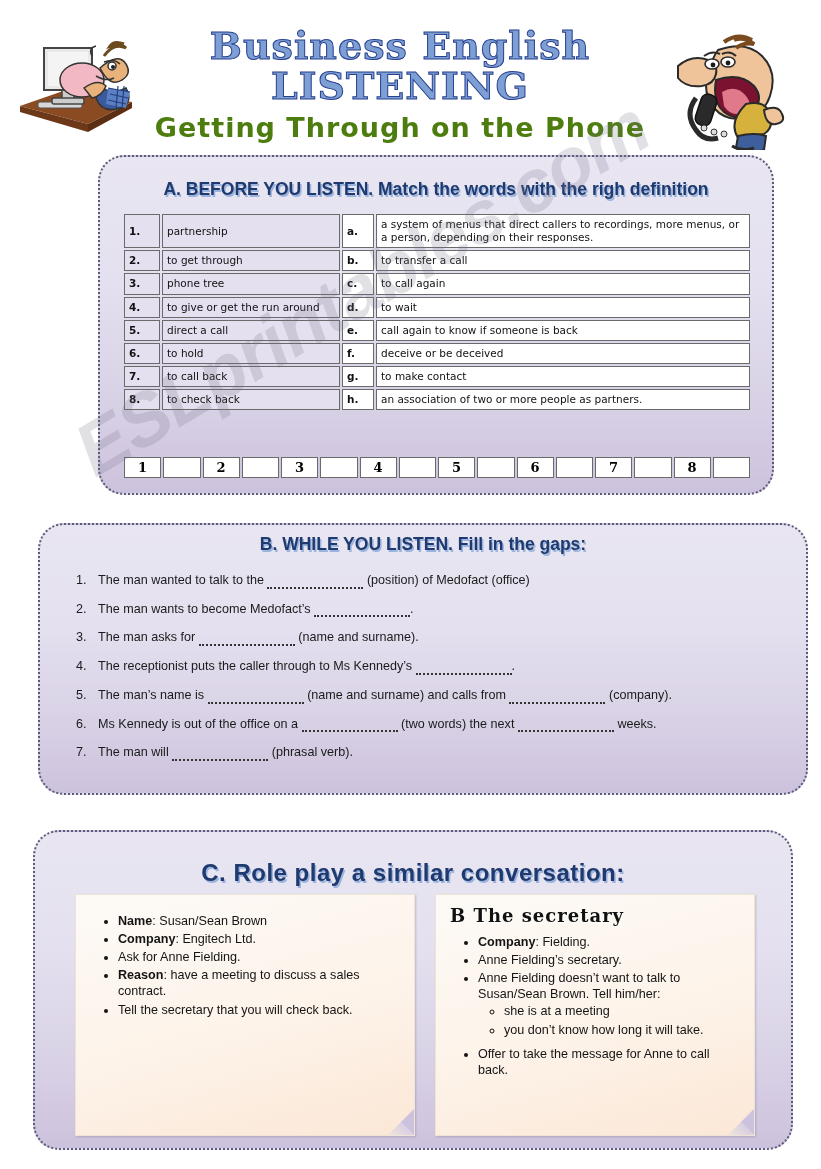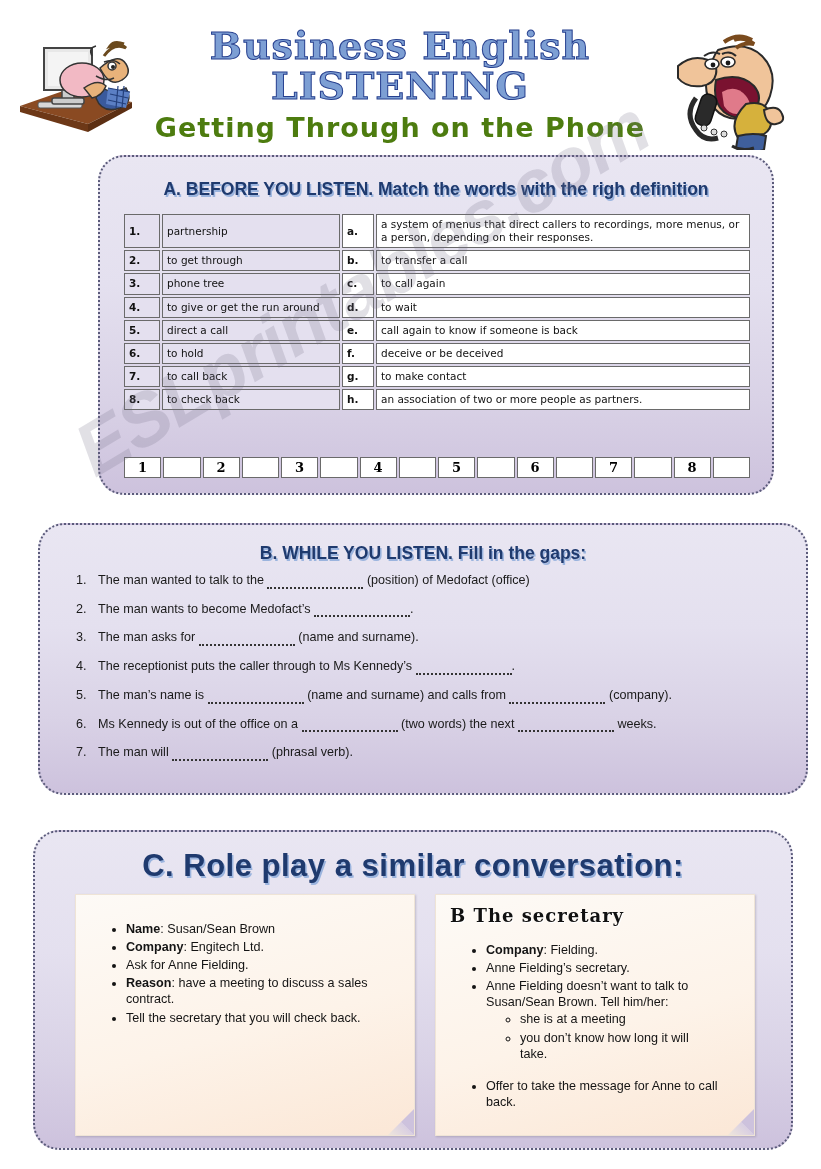--- a/index.html
+++ b/index.html
@@ -58,22 +58,22 @@
   #panelC{left:33px;top:830px;width:760px;height:320px;}
 
   .sec-head{
     text-align:center;
     font-family:"Liberation Sans", sans-serif;
     font-weight:bold;
     color:#1f3a6e;
     text-shadow:1.5px 1.5px 0 #9bb4de;
   }
   #headA{font-size:17.5px;padding-top:22px;}
-  #headB{font-size:17.5px;padding-top:18px;}
-  #headC{font-size:31px;padding-top:16px;letter-spacing:0.5px;}
+  #headB{font-size:17.5px;padding-top:9px;}
+  #headC{font-size:24px;padding-top:16px;letter-spacing:0.5px;margin-top:11px;}
 
   
   .match{
     position:absolute;left:22px;top:55px;width:630px;
     border-collapse:separate;border-spacing:2px;
     table-layout:fixed;
   }
   .match td{
     border:1px solid #6a6a6a;
     font-family:"DejaVu Sans", sans-serif;
@@ -132,21 +132,21 @@
     width:26px;height:26px;
     background:linear-gradient(225deg,#cdc2dd 0%,#cdc2dd 48%,#d9cfe2 50%,#efe6dc 100%);
     clip-path:polygon(100% 0,100% 100%,0 100%);
   }
   .card-title{
     font-family:"DejaVu Serif", serif;
     font-size:18px;font-weight:bold;color:#111;
     letter-spacing:1px;margin:0 0 6px 2px;
     text-shadow:1px 1px 0 #ffffff;
   }
-  .card ul{margin:16px;padding-left:22px;}
+  .card ul{margin:8px;padding-left:22px;}
   .card li{
     font-family:"Liberation Sans", sans-serif;
     font-size:12.6px;color:#141414;
     line-height:1.28;margin-bottom:2px;
   }
   .card ul ul{margin-top:1px;padding-left:18px;list-style-type:circle;}
   .card b{font-weight:bold;}
 </style>
 </head>
 <body>

